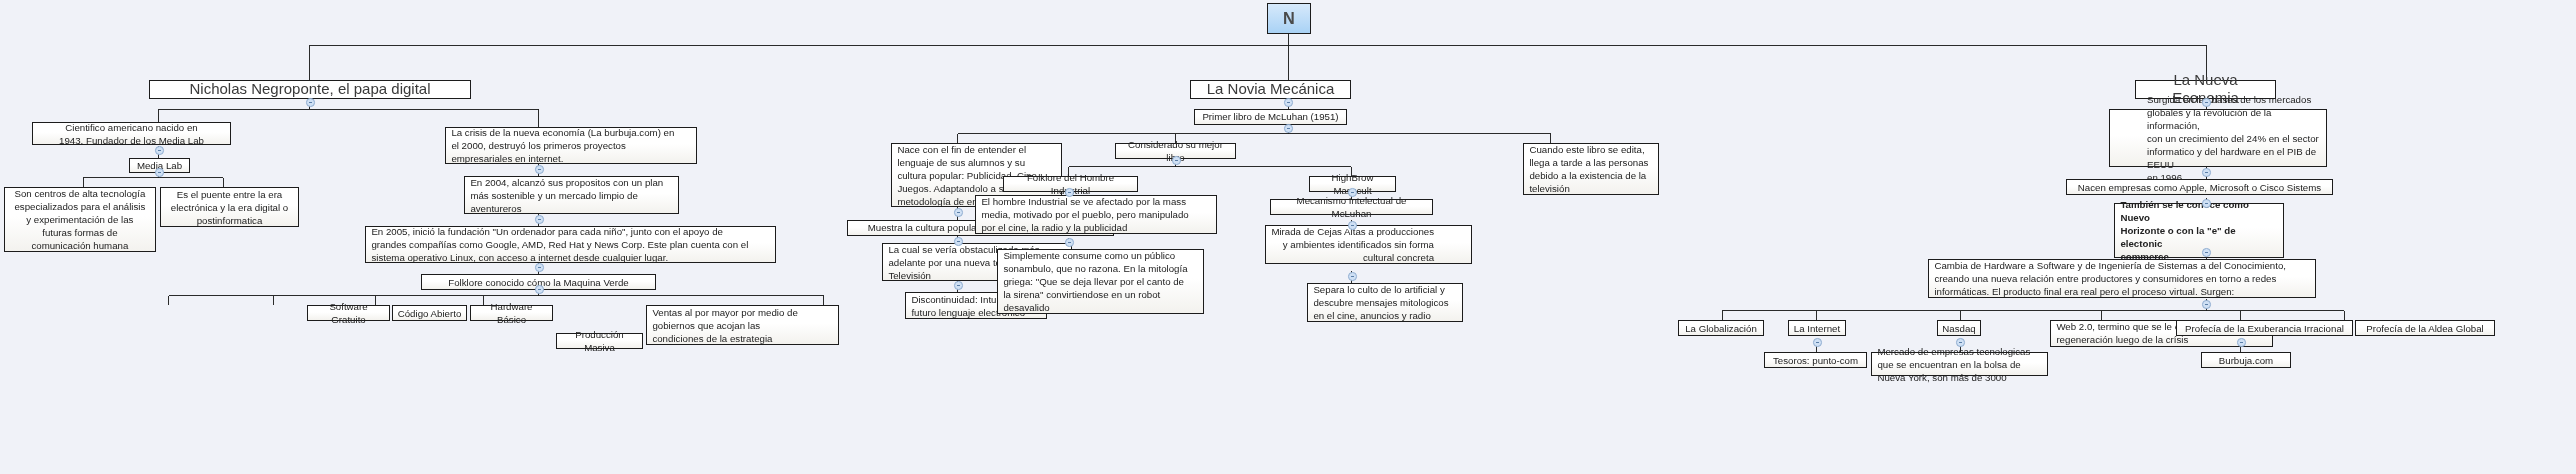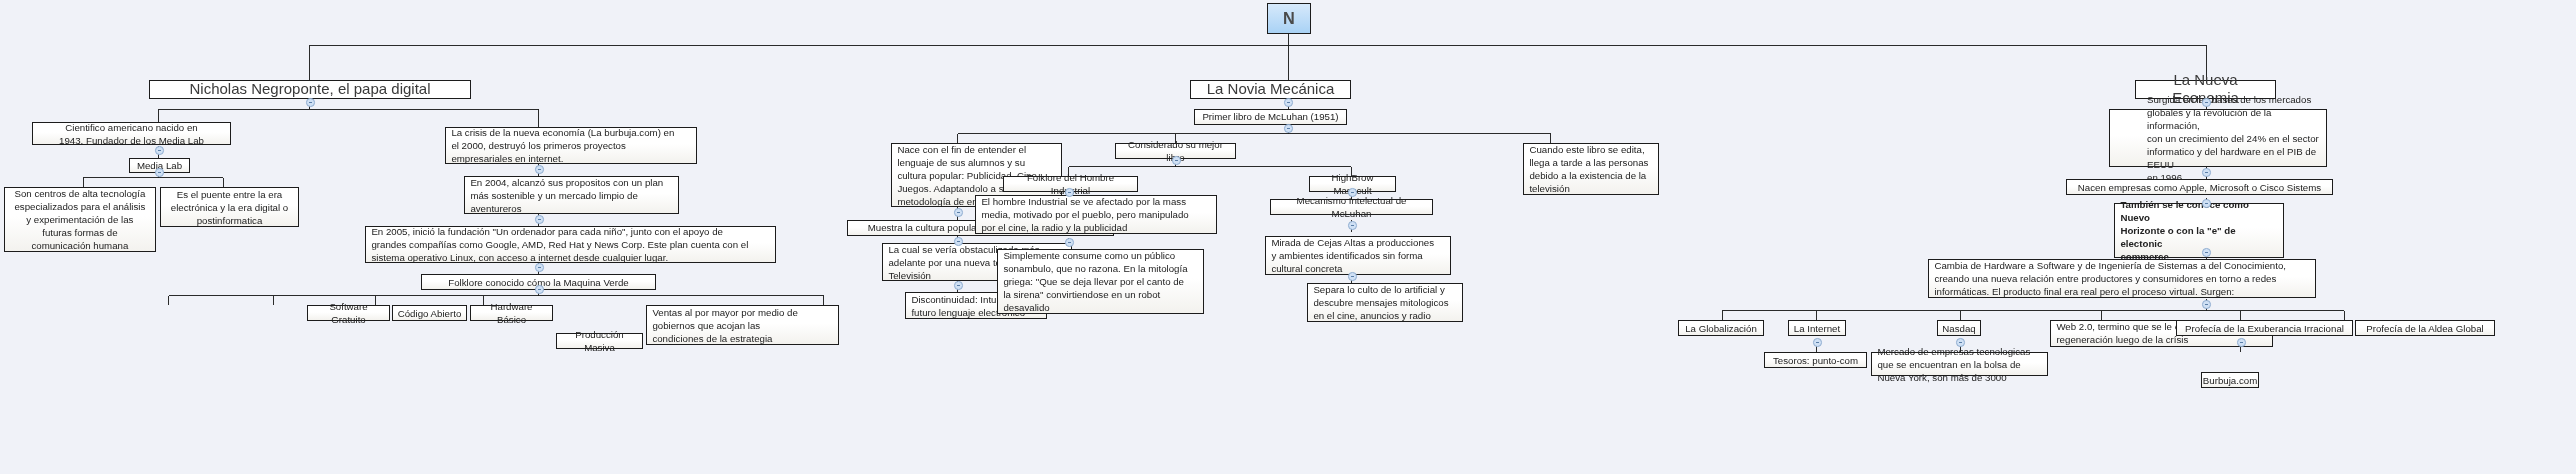--- a/index.html
+++ b/index.html
@@ -268,21 +268,21 @@
 griega: "Que se deja llevar por el canto de
 la sirena" convirtiendose en un robot
 desavalido</div>
 
   <div class="node" style="left:1309px; top:176px; width:87px; height:15.6px;">HighBrow Masscult</div>
   <div class="collapse" style="left:1348px; top:188px;"></div>
 
   <div class="node" style="left:1270px; top:199px; width:163px; height:15.6px;">Mecanismo Intelectual de McLuhan</div>
   <div class="collapse" style="left:1348px; top:221px;"></div>
 
-  <div class="node wrap" style="left:1265px; top:236px; width:186px; height:39px;">Mirada de Cejas Altas a producciones
+  <div class="node wrap" style="left:1265px; top:225px; width:207px; height:39px;text-align:right;">Mirada de Cejas Altas a producciones
 y ambientes identificados sin forma
 cultural concreta</div>
   <div class="collapse" style="left:1348px; top:272px;"></div>
 
   <div class="node wrap" style="left:1307px; top:283px; width:156px; height:39px;">Separa lo culto de lo artificial y
 descubre mensajes mitologicos
 en el cine, anuncios y radio</div>
 
   <div class="node wrap" style="left:1523px; top:143px; width:136px; height:52px;">Cuando este libro se edita,
 llega a tarde a las personas
@@ -325,18 +325,18 @@
   <div class="node wrap" style="left:1871px; top:352px; width:177px; height:24px;">Mercado de empresas tecnologicas
 que se encuentran en la bolsa de
 Nueva York, son más de 3000</div>
 
   <div class="node wrap" style="left:2050px; top:320px; width:223px; height:26.5px;">Web 2.0, termino que se le otorga por la
 regeneración luego de la crísis</div>
 
   <div class="node" style="left:2176px; top:320px; width:177px; height:16.3px;">Profecía de la Exuberancia Irracional</div>
   <div class="collapse" style="left:2237px; top:338px;"></div>
 
-  <div class="node" style="left:2201px; top:372px; width:58px; height:16.3px;">Burbuja.com</div>
+  <div class="node" style="left:2201px; top:352px; width:90px; height:16.3px;">Burbuja.com</div>
 
   <div class="node" style="left:2355px; top:320px; width:140px; height:16.3px;">Profecía de la Aldea Global</div>
 
 </div>
 
 
 </body></html>

